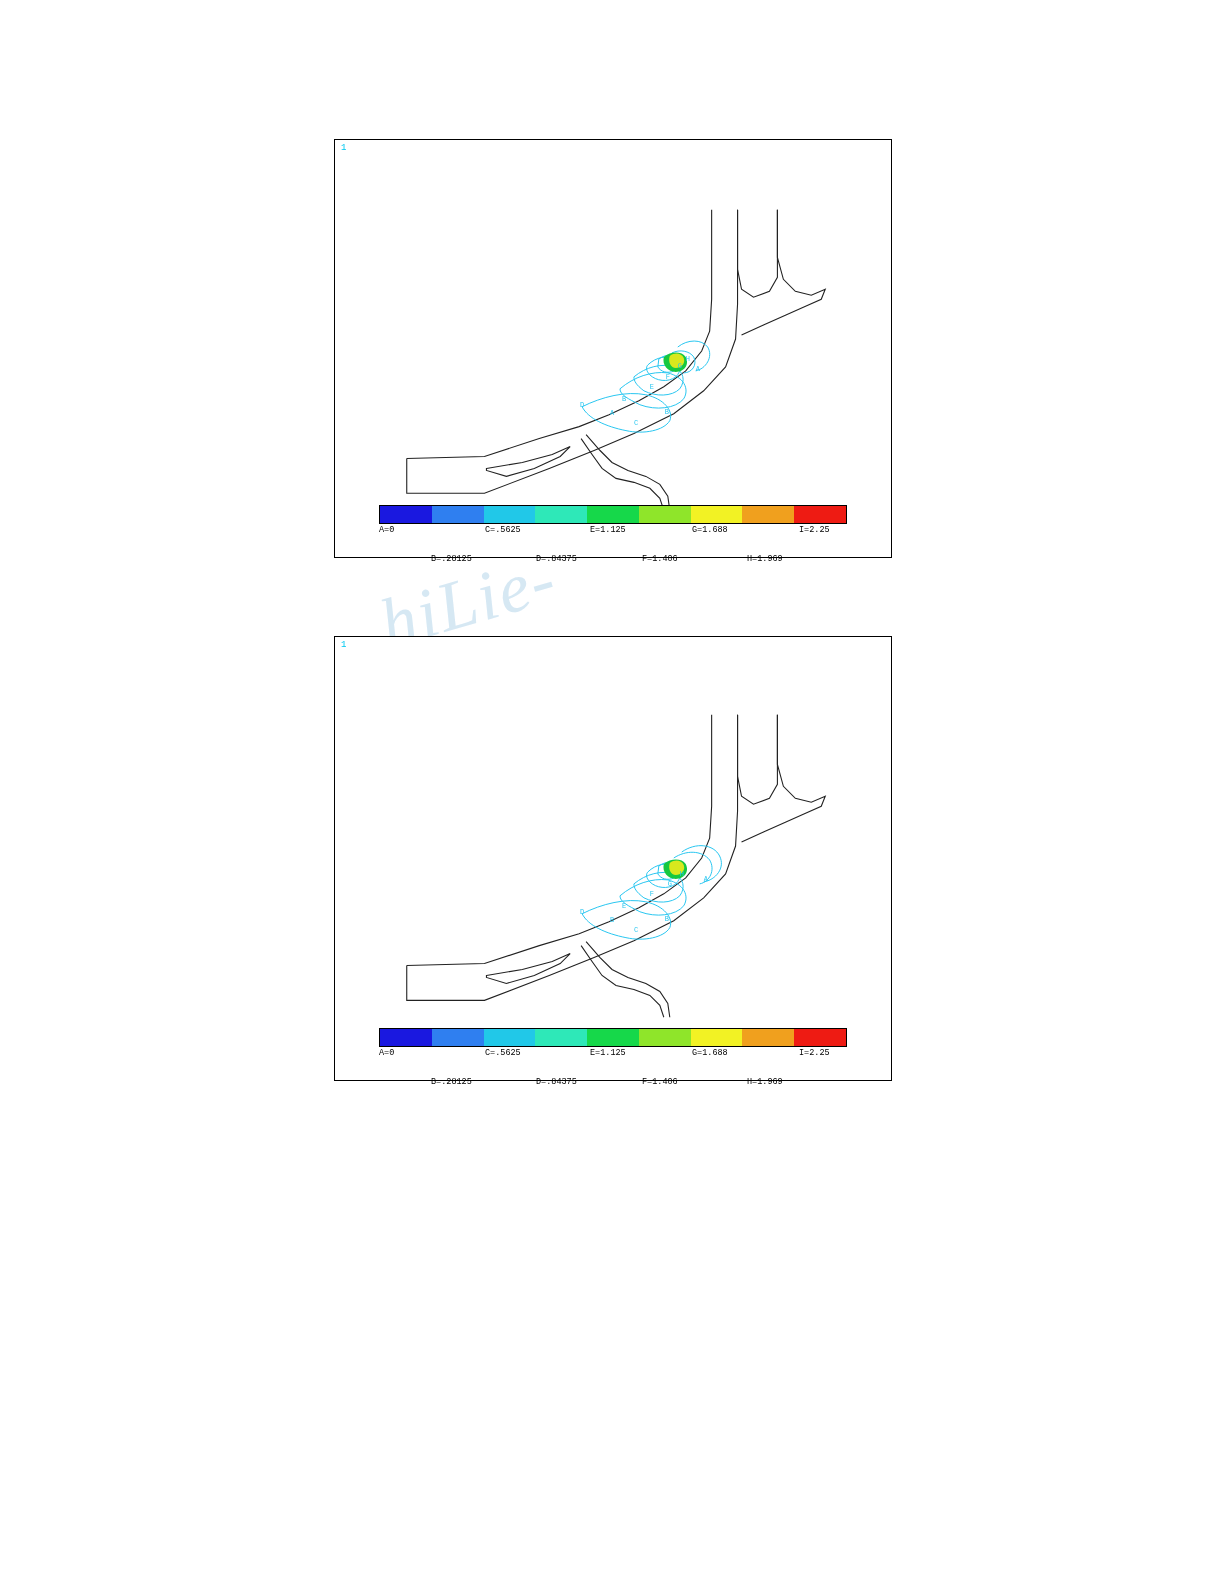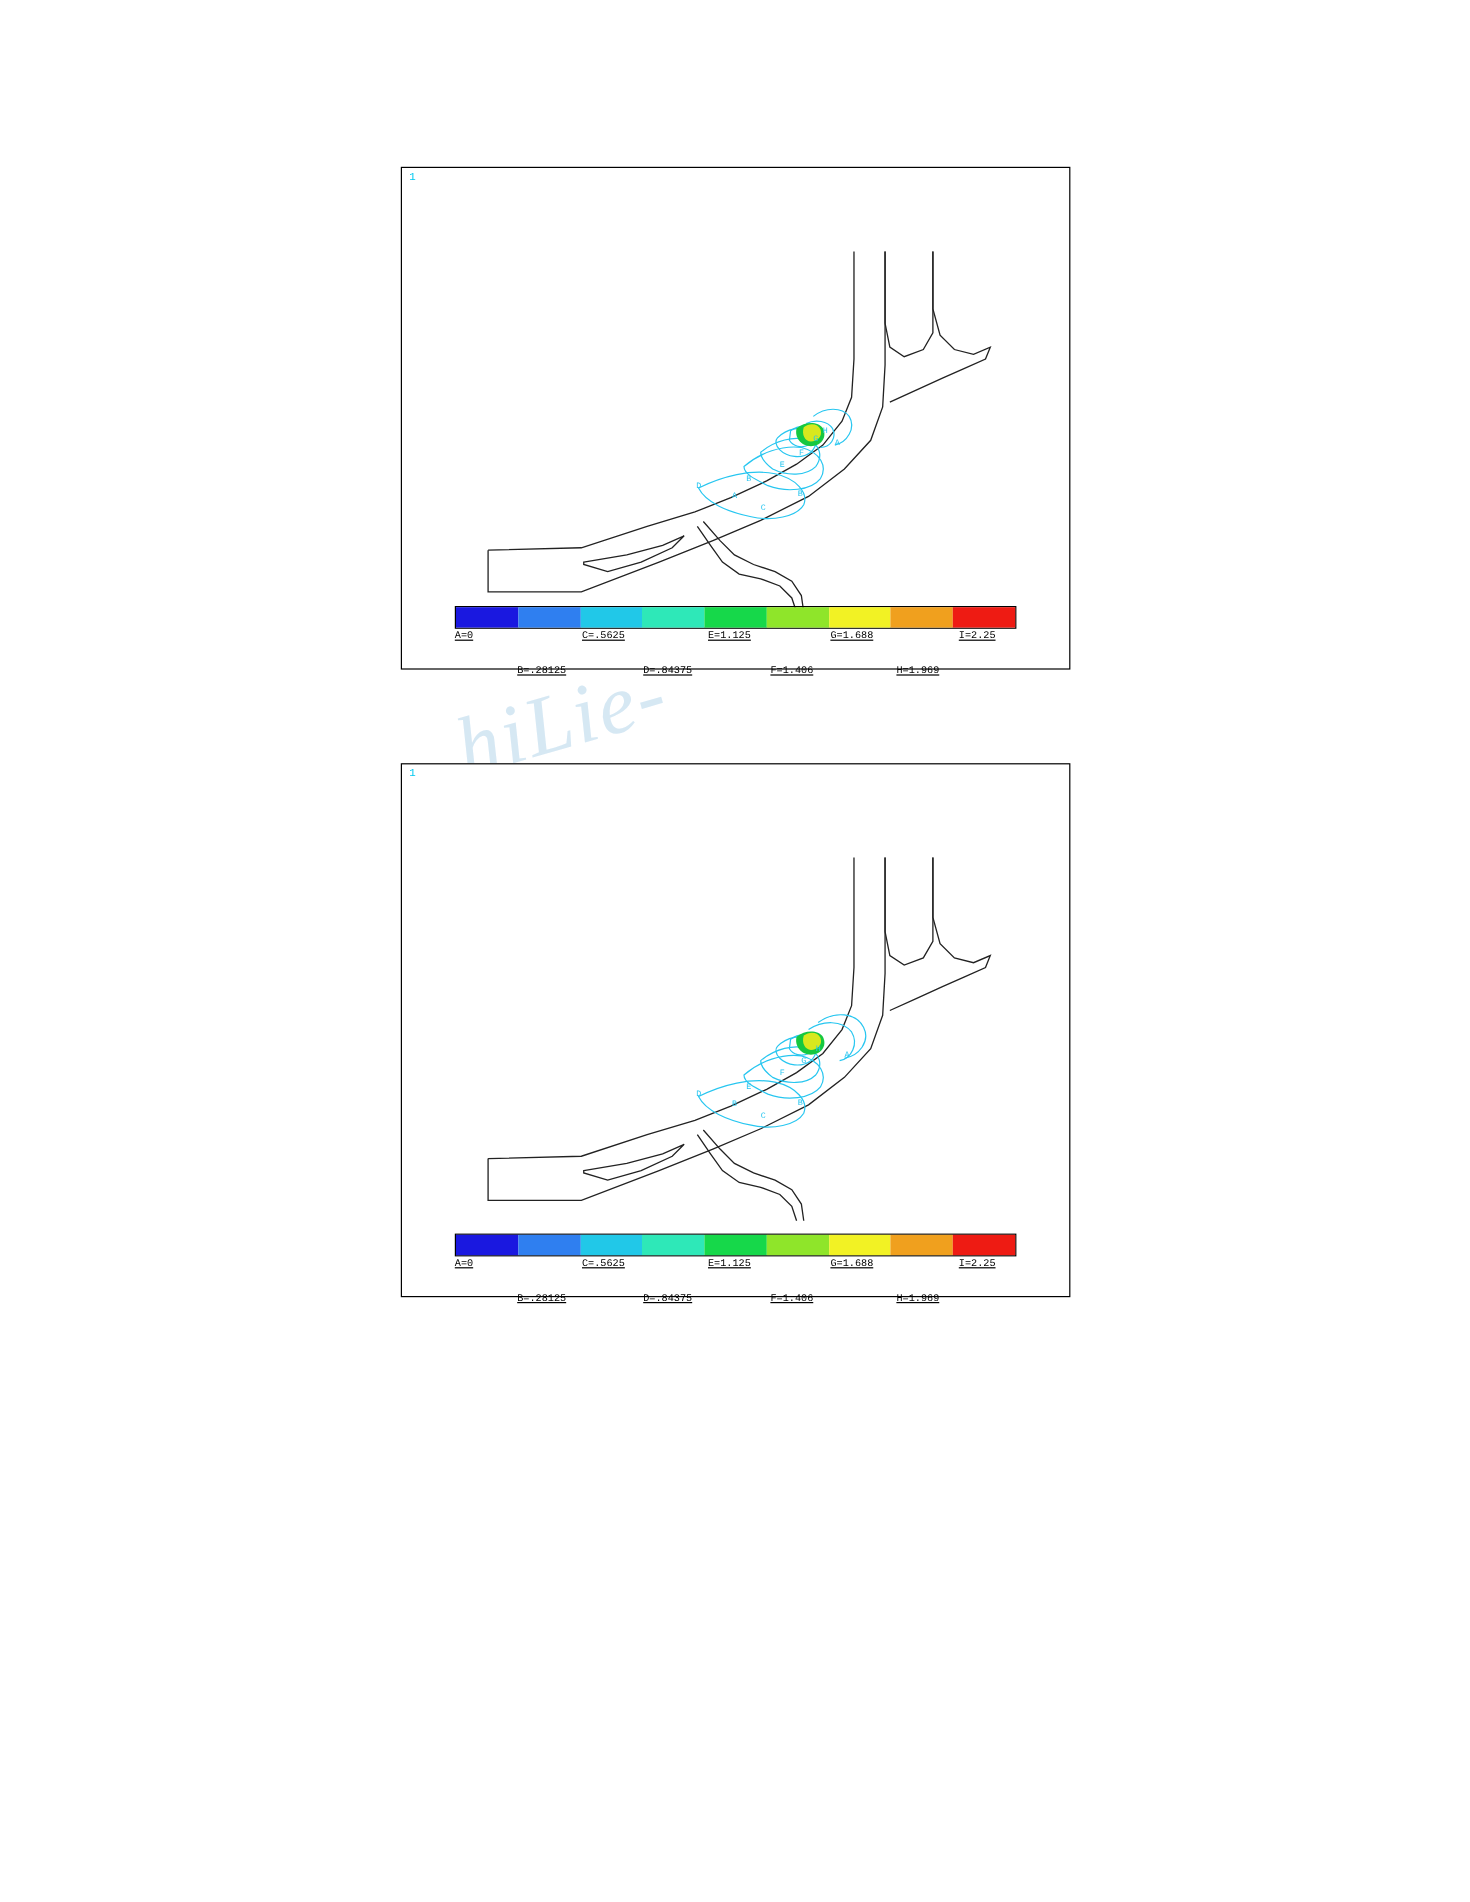--- a/index.html
+++ b/index.html
@@ -96,21 +96,20 @@
     position: relative;
     margin: 1px 44px 0 44px;
     height: 24px;
   }
   .legend-labels span {
     position: absolute;
     font-family: "Liberation Mono", monospace;
     font-size: 8.5px;
     color: #000000;
     white-space: nowrap;
-    text-decoration: underline;
   }
   .lbl-row-top { top: 0; }
   .lbl-row-bot { top: 29px; }
 </style>
 </head>
 <body>
 
 <div class="page">
 
   <div class="watermark">hiLie-</div>

